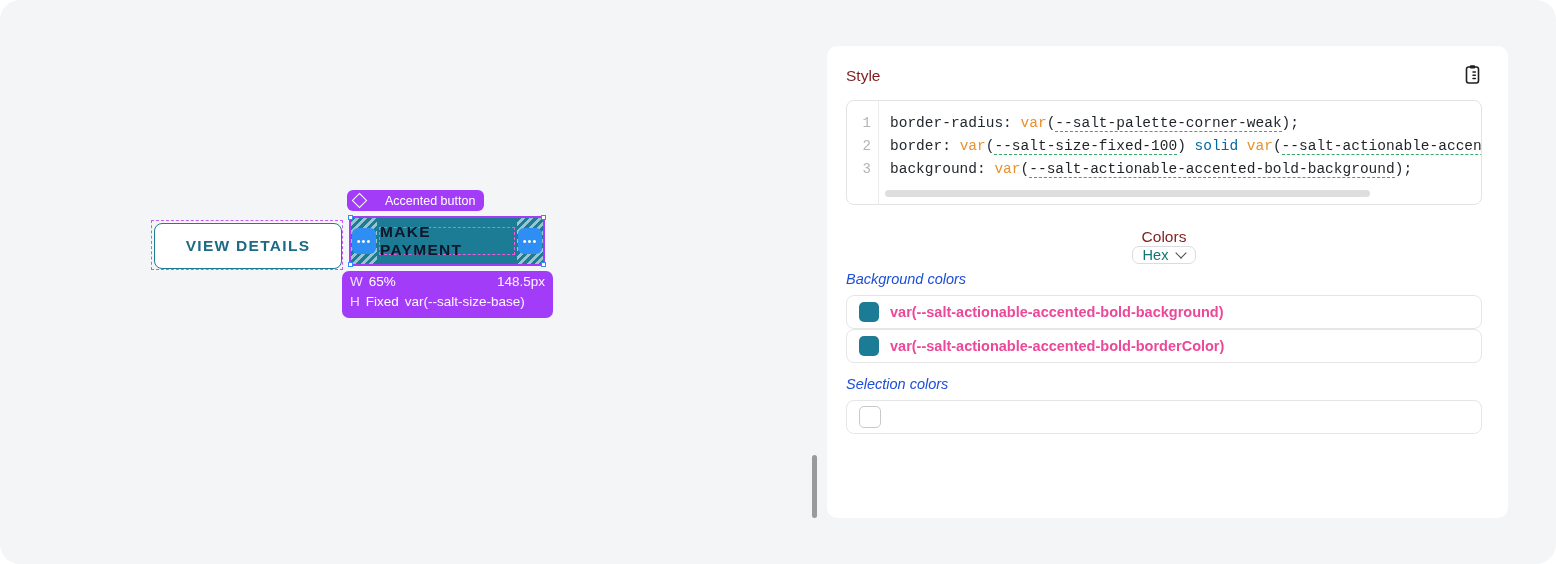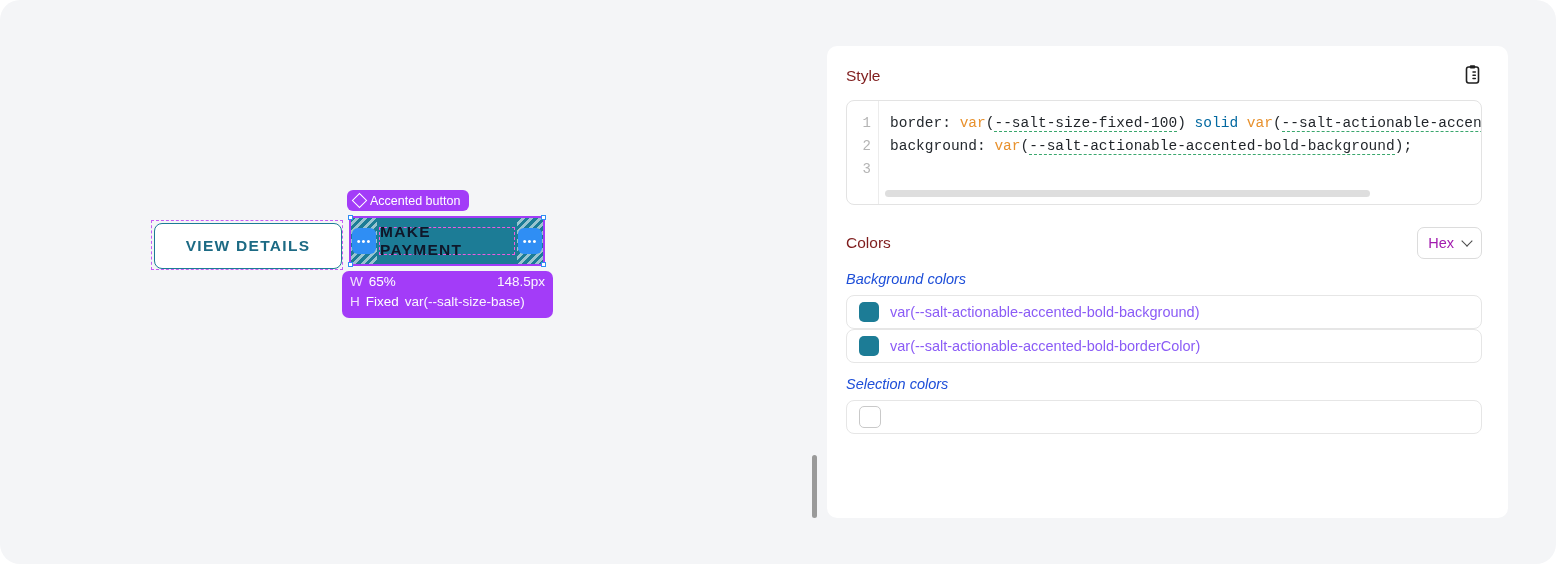--- a/index.html
+++ b/index.html
@@ -65,21 +65,21 @@
     left: 347px;
     top: 190px;
     height: 21px;
     padding: 0 9px 0 7px;
     background: #a33cf8;
     border-radius: 6px;
     color: #ffffff;
     font-size: 12.5px;
     display: flex;
     align-items: center;
-    gap: 5px;
+    gap: 20px;
     white-space: nowrap;
   }
   .diamond-icon {
     width: 11px; height: 11px;
     border: 1.6px solid #ffffff;
     transform: rotate(45deg);
     box-sizing: border-box;
     flex: 0 0 auto;
   }
 
@@ -267,31 +267,32 @@
     border-radius: 4px;
   }
 
   
   .colors-head {
     display: flex;
     align-items: center;
     justify-content: space-between;
     margin-top: 23px;
     height: 30px;
+    flex-direction: column;
   }
   .hex-select {
     border: 1px solid #dcdcdc;
     border-radius: 7px;
     height: 30px;
     padding: 0 10px;
     display: flex;
     align-items: center;
     gap: 9px;
     font-size: 14.5px;
-    color: #a21caf;
+    color: #0f766e;
     background: #fff;
     cursor: pointer;
   }
   .chev {
     width: 7px; height: 7px;
     border-right: 1.5px solid #4a4a4a;
     border-bottom: 1.5px solid #4a4a4a;
     transform: translateY(-2px) rotate(45deg);
   }
   .group-label {
@@ -313,21 +314,22 @@
   }
   .swatch {
     width: 20px; height: 20px;
     border-radius: 5px;
     flex: 0 0 auto;
   }
   .swatch.filled { background: #1c7c96; }
   .swatch.empty  { background: #ffffff; border: 1px solid #c9c9c9; }
   .color-text {
     font-size: 14.5px;
-    color: #8b5cf6;
+    color: #ec4899;
+    font-weight: bold;
   }
 </style>
 </head>
 <body>
 
 <div class="app-root">
 
   <div class="canvas-area">
 
     <div class="vd-wrap">
@@ -384,20 +386,21 @@
         </span>
       </div>
 
       <div class="code-box">
         <div class="gutter" id="gutter">
             <div>1</div>
             <div>2</div>
             <div>3</div>
           </div>
         <div class="code-lines" id="code-lines">
+            <div class="code-line"><span>border-radius: </span><span class="tok-var">var</span><span>(</span><span class="tok-ident">--salt-palette-corner-weak</span><span>);</span></div>
             <div class="code-line"><span>border: </span><span class="tok-var">var</span><span>(</span><span class="tok-ident">--salt-size-fixed-100</span><span>) </span><span class="tok-kw">solid</span><span> </span><span class="tok-var">var</span><span>(</span><span class="tok-ident">--salt-actionable-accented</span></div>
             <div class="code-line"><span>background: </span><span class="tok-var">var</span><span>(</span><span class="tok-ident">--salt-actionable-accented-bold-background</span><span>);</span></div>
           </div>
         <div class="code-hscroll"></div>
       </div>
 
       <div class="colors-head">
         <span class="section-title">Colors</span>
         <div class="hex-select">
           <span>Hex</span>

